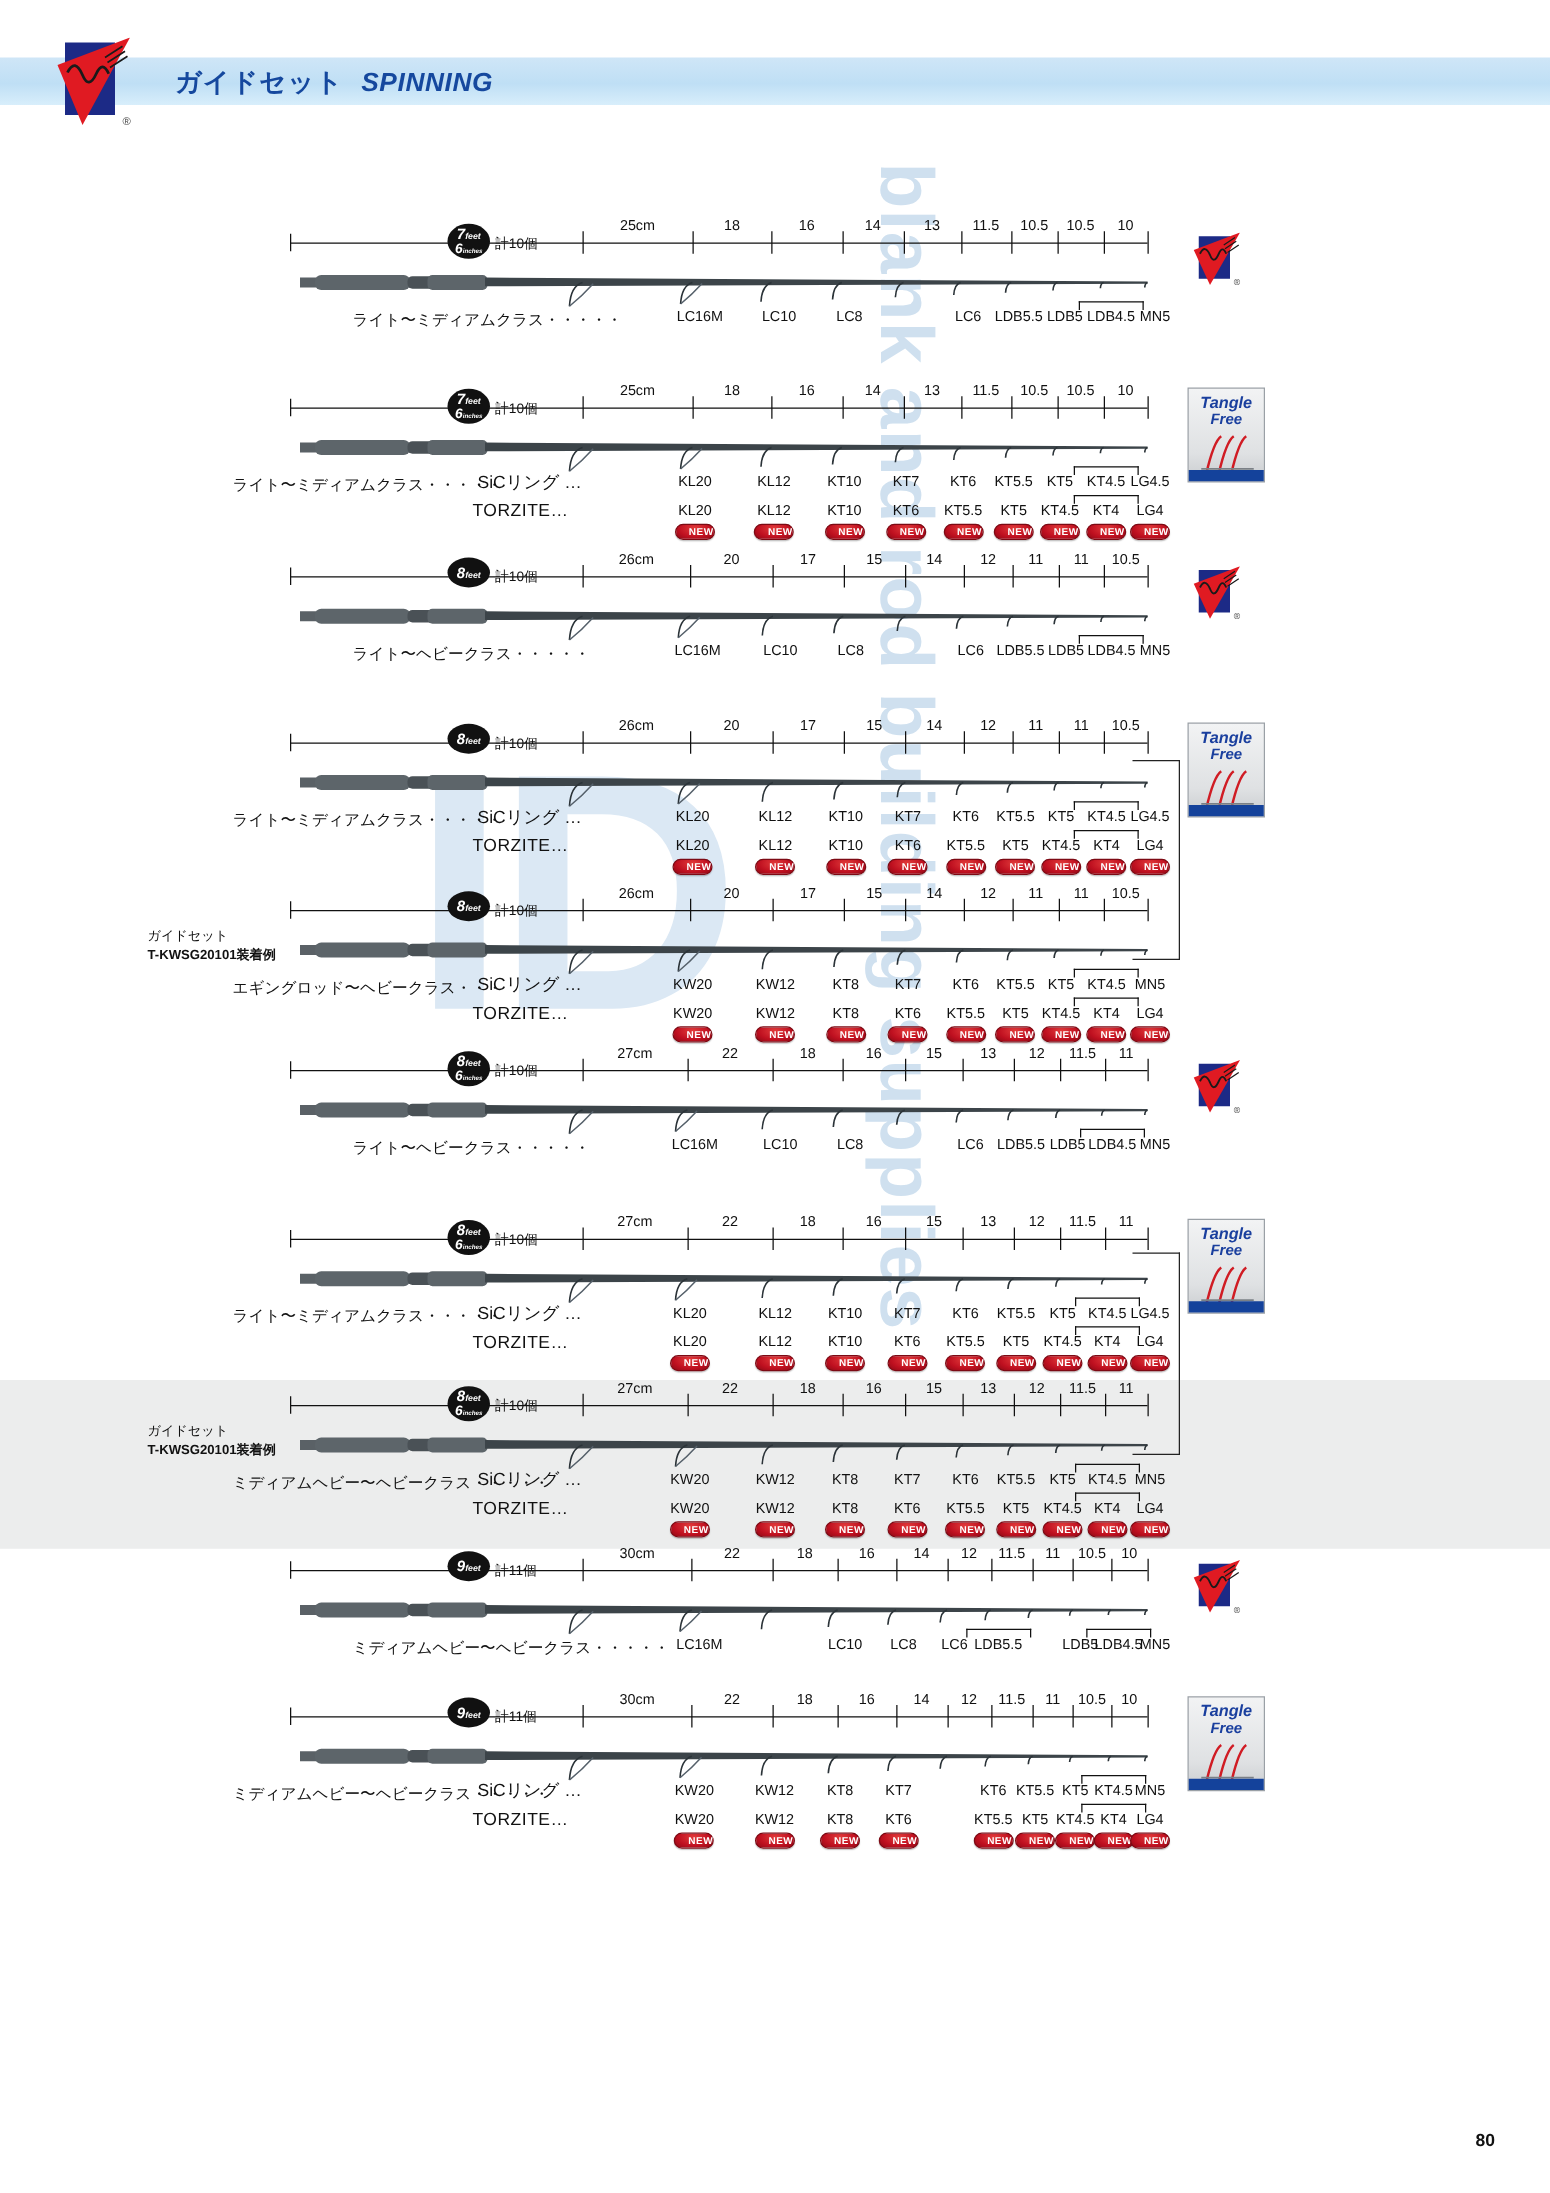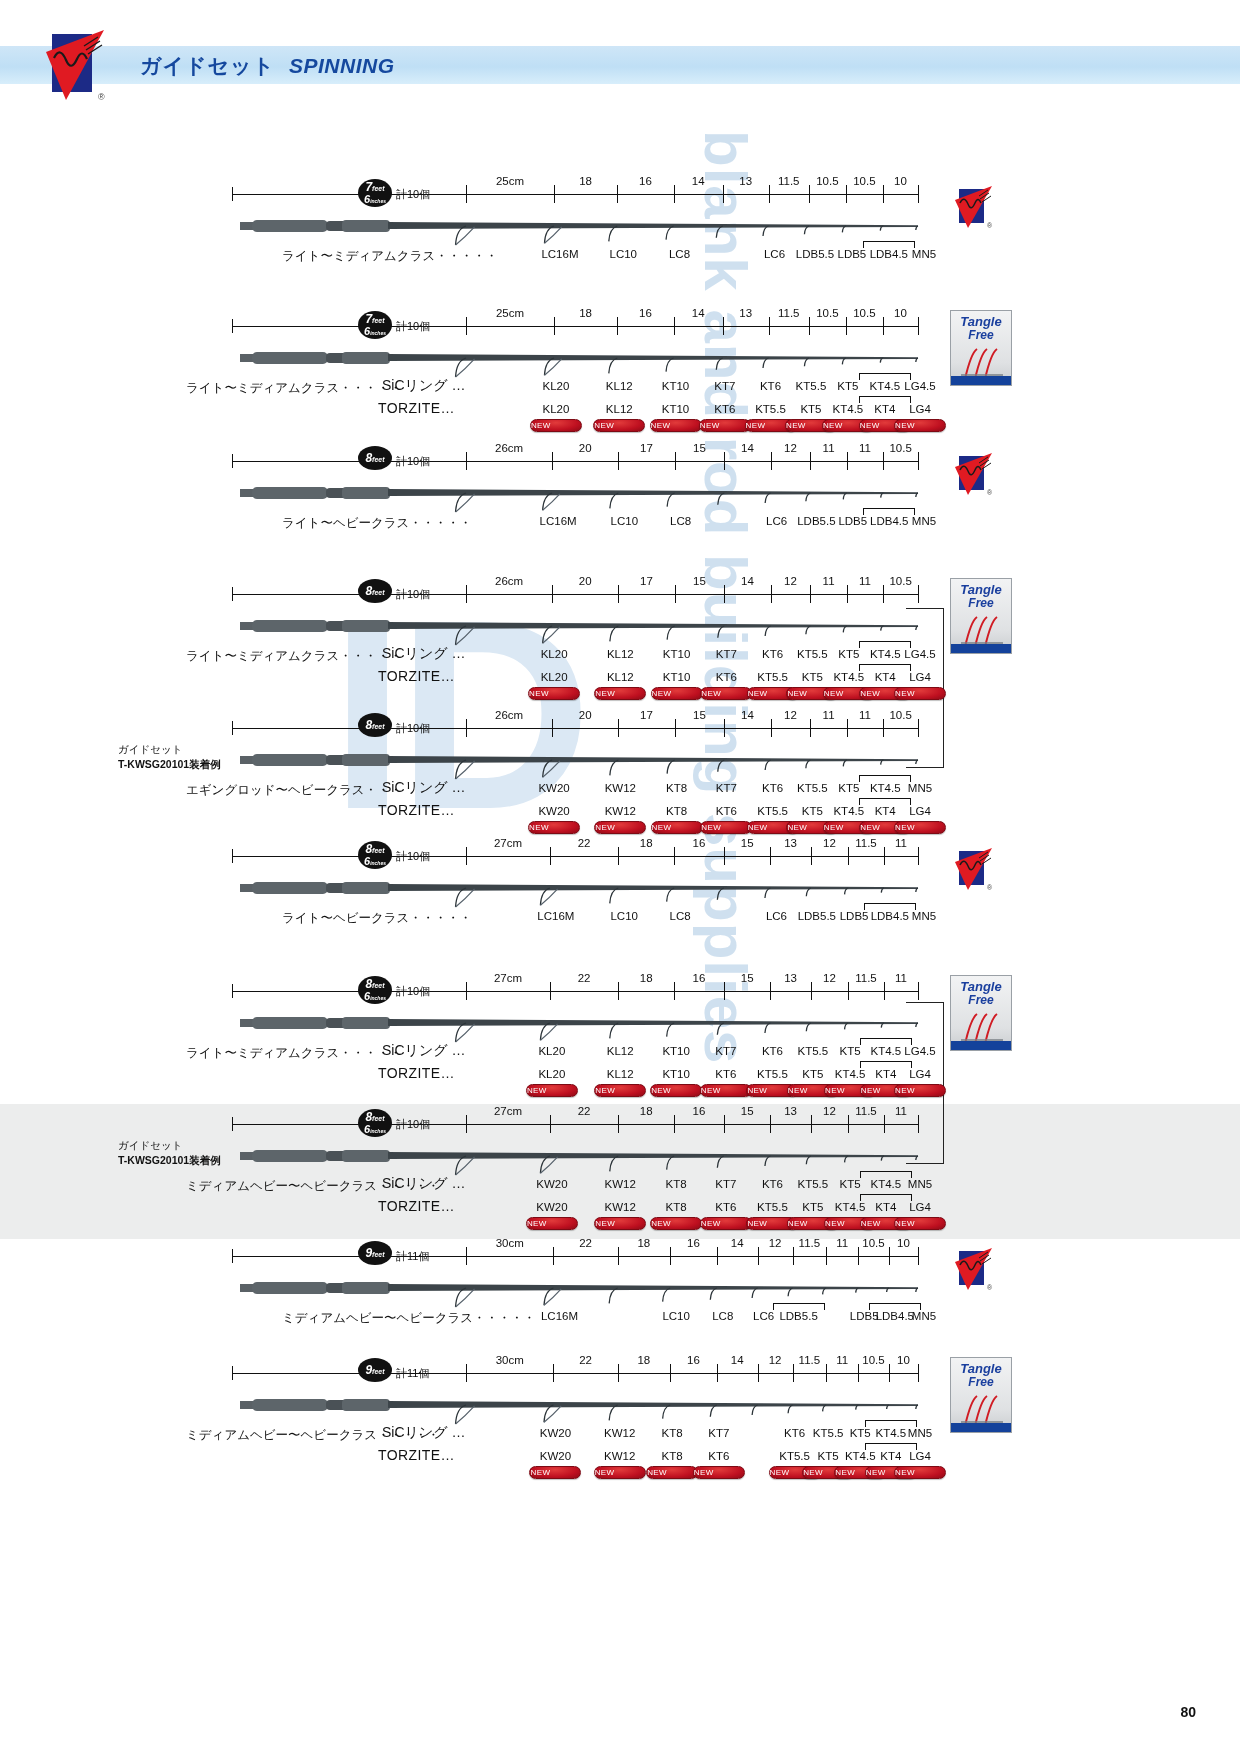--- a/index.html
+++ b/index.html
@@ -91,25 +91,25 @@
   }
   .ring-type.torzite { letter-spacing:0.4px; }
 
   
   .gcode {
     position:absolute; font-size:11.5px; color:#111;
     transform:translateX(-50%); white-space:nowrap;
   }
   .new-badge {
     position:absolute; transform:translateX(-50%);
-    width:52px; height:13px; border-radius:7px;
+    width:32px; height:13px; border-radius:7px;
     background:radial-gradient(ellipse at 50% 25%, #e23b3b 0%, #bf1020 60%, #8e0a16 100%);
     border:1px solid #7d0a14;
-    color:#fff; font-size:8px; font-weight:normal; letter-spacing:0.4px;
-    display:flex; align-items:center; justify-content:flex-start;
+    color:#fff; font-size:8px; font-weight:bold; letter-spacing:0.4px;
+    display:flex; align-items:center; justify-content:flex-end;
     box-shadow:0 1px 1px rgba(0,0,0,.25);
   }
 
   
   .bracket {
     position:absolute; height:8px;
     border:1px solid #111; border-top:none;
     transform:translateY(-100%);
   }
   .bracket.up {

